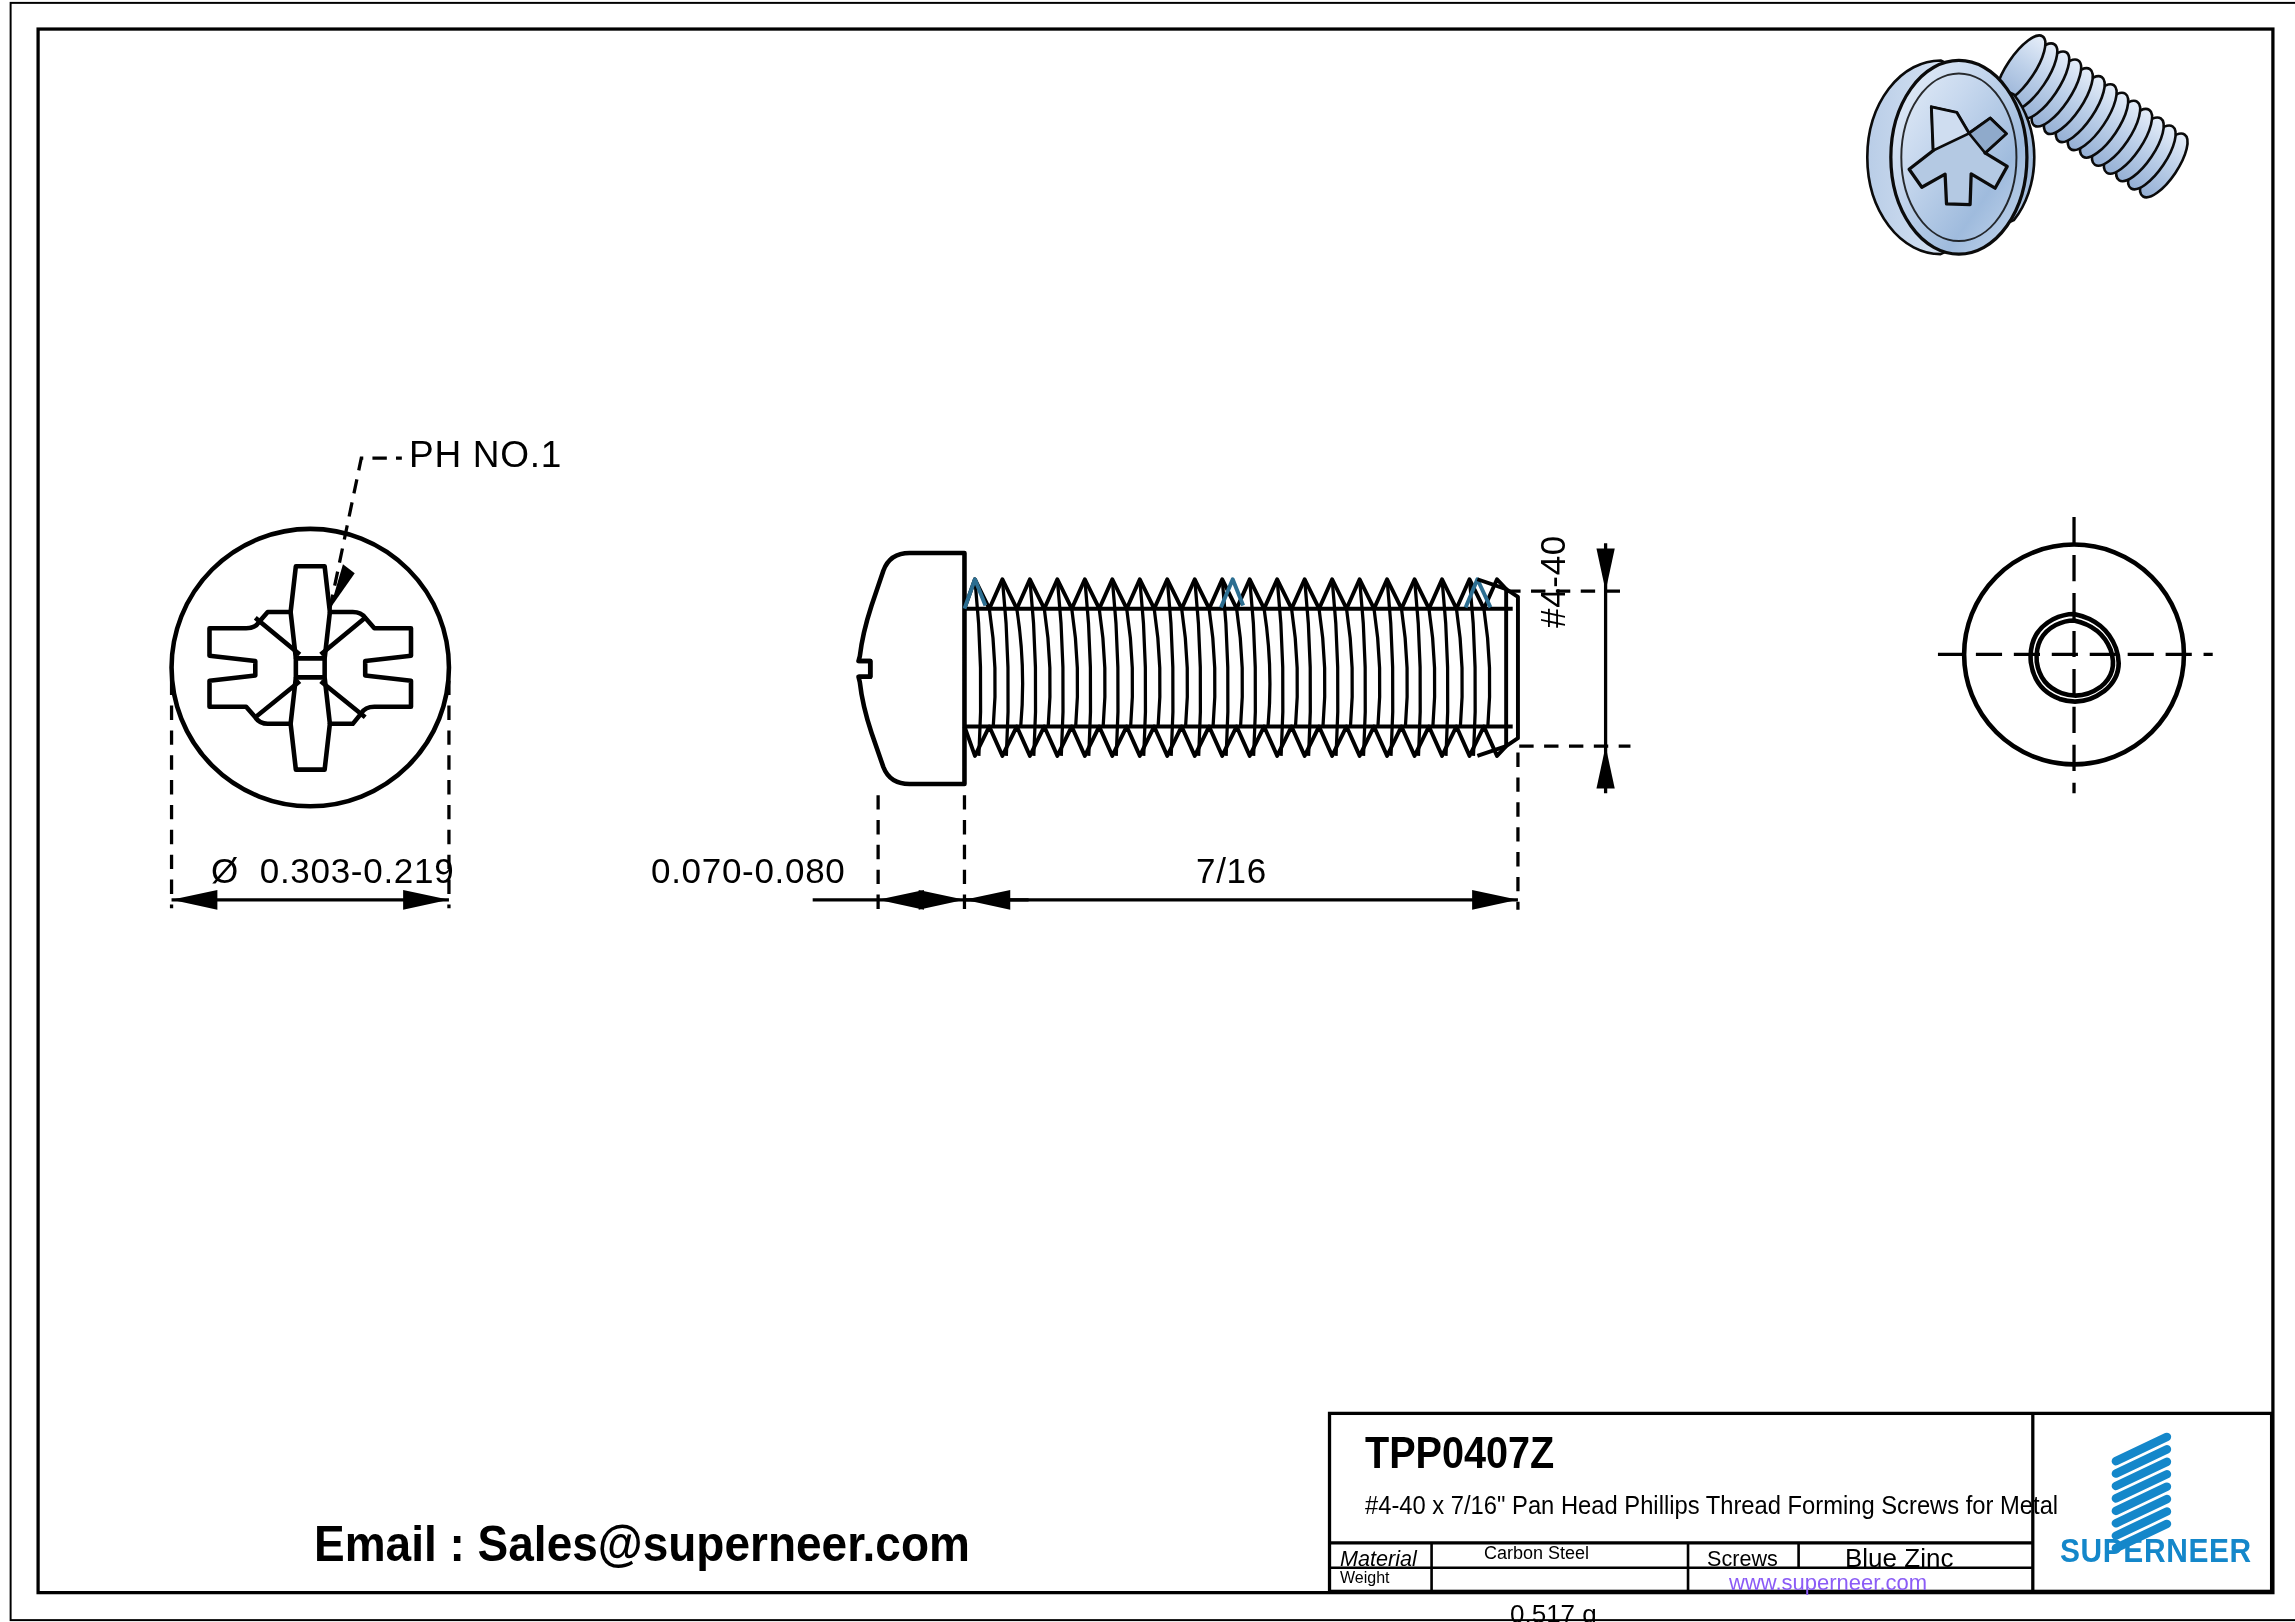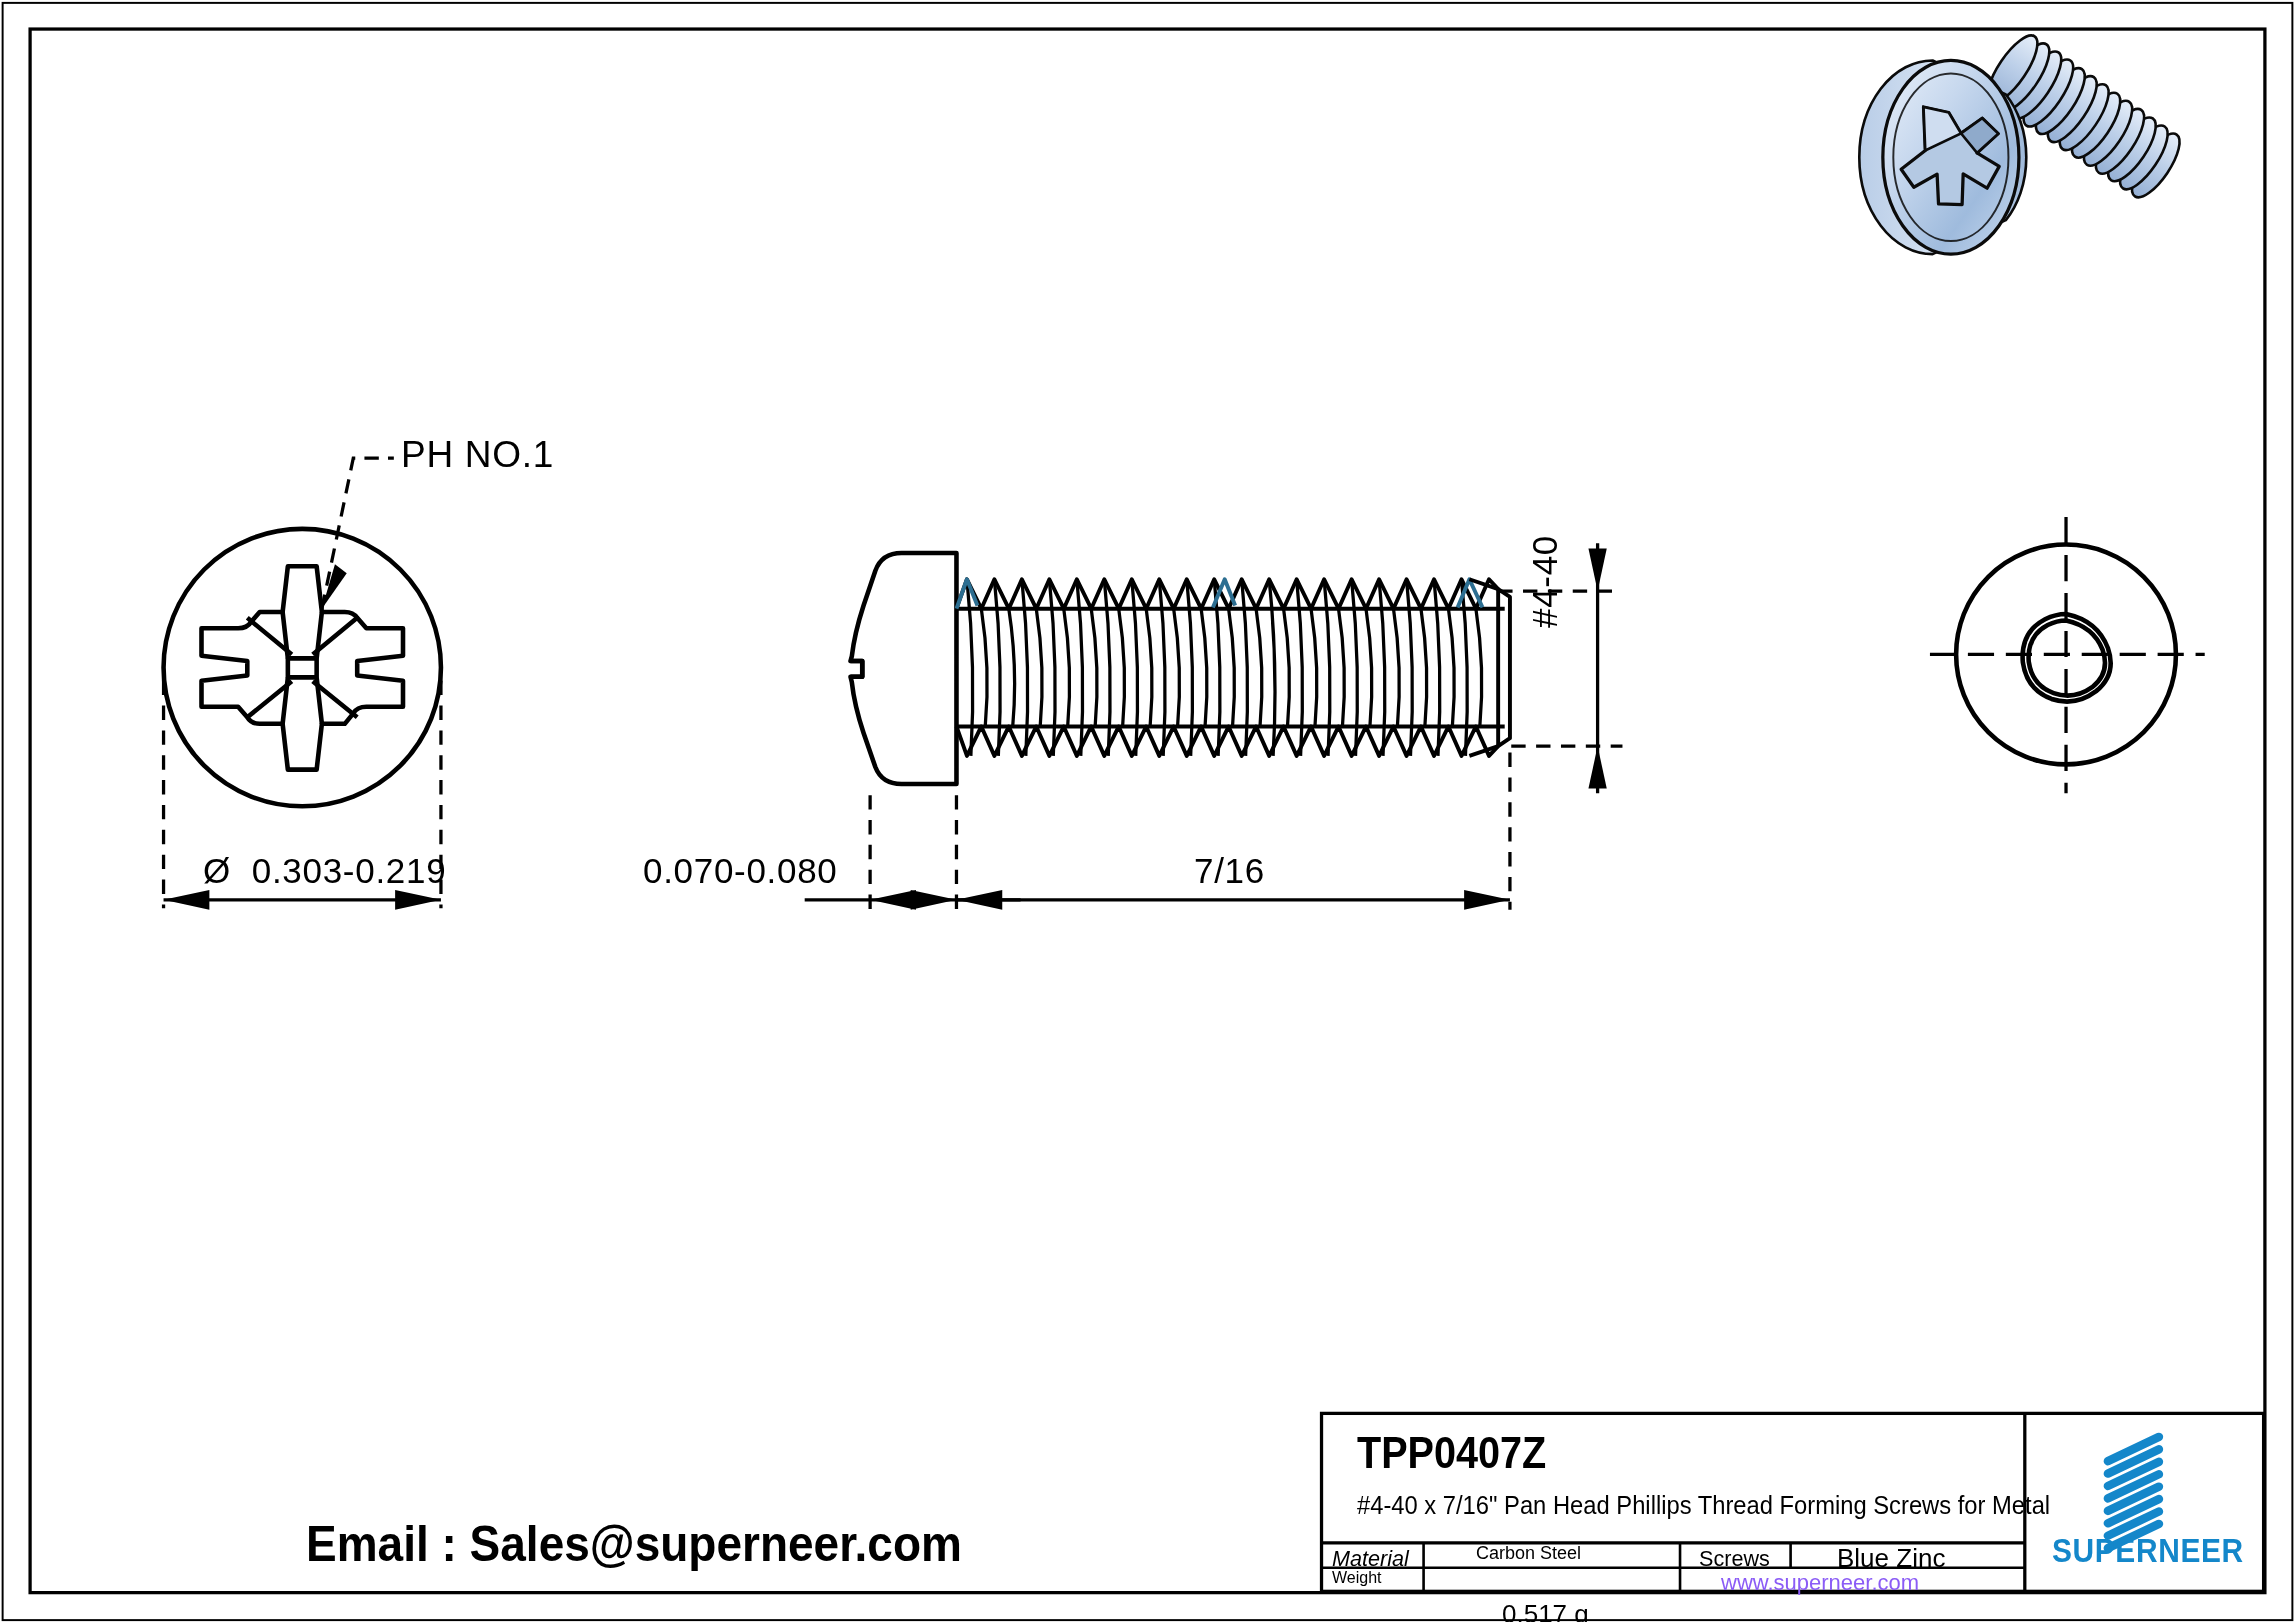--- a/index.html
+++ b/index.html
@@ -9,21 +9,21 @@
   }
   body {
     width: 2295px;
     height: 1623px;
     position: relative;
     font-family: "Liberation Sans", sans-serif;
     overflow: hidden;
   }
   #sheet {
     position: absolute;
-    left: 0; top: 0;
+    left: 8px; top: 0;
     width: 1957px;
     height: 1623px;
   }
   svg.layer {
     position: absolute;
     left: 0; top: 0;
     width: 2295px;
     height: 1623px;
   }
   .txt {
@@ -313,21 +313,21 @@
       <line x1="3222" y1="2366" x2="3300" y2="2329"></line>
     </g>
   </svg>
 
   <div class="txt" style="left:401px; top:434px; font-size:37px; letter-spacing:0.7px;">PH NO.1</div>
 
   <div class="txt" style="left:203px; top:851px; font-size:35px; letter-spacing:0.7px;">Ø  0.303-0.219</div>
 
   <div class="txt" style="left:643px; top:851px; font-size:35px; letter-spacing:0.7px;">0.070-0.080</div>
 
-  <div class="txt" style="left:1188px; top:851px; font-size:35px; letter-spacing:0.7px;margin-left:6px;">7/16</div>
+  <div class="txt" style="left:1188px; top:851px; font-size:35px; letter-spacing:0.7px;">7/16</div>
 
   <div class="txt" style="left:1525px; top:628px; font-size:35px; letter-spacing:0.7px;
               transform-origin:left top; transform:rotate(-90deg);">#4-40</div>
 
   <div class="txt" style="left:306px; top:1515px; font-size:50px; font-weight:bold;
               transform:scaleX(0.92); transform-origin:left top;">Email : Sales@superneer.com</div>
 
   <div class="txt" style="left:1357px; top:1428px; font-size:44px; font-weight:bold;
               transform:scaleX(0.90); transform-origin:left top;">TPP0407Z</div>
 

